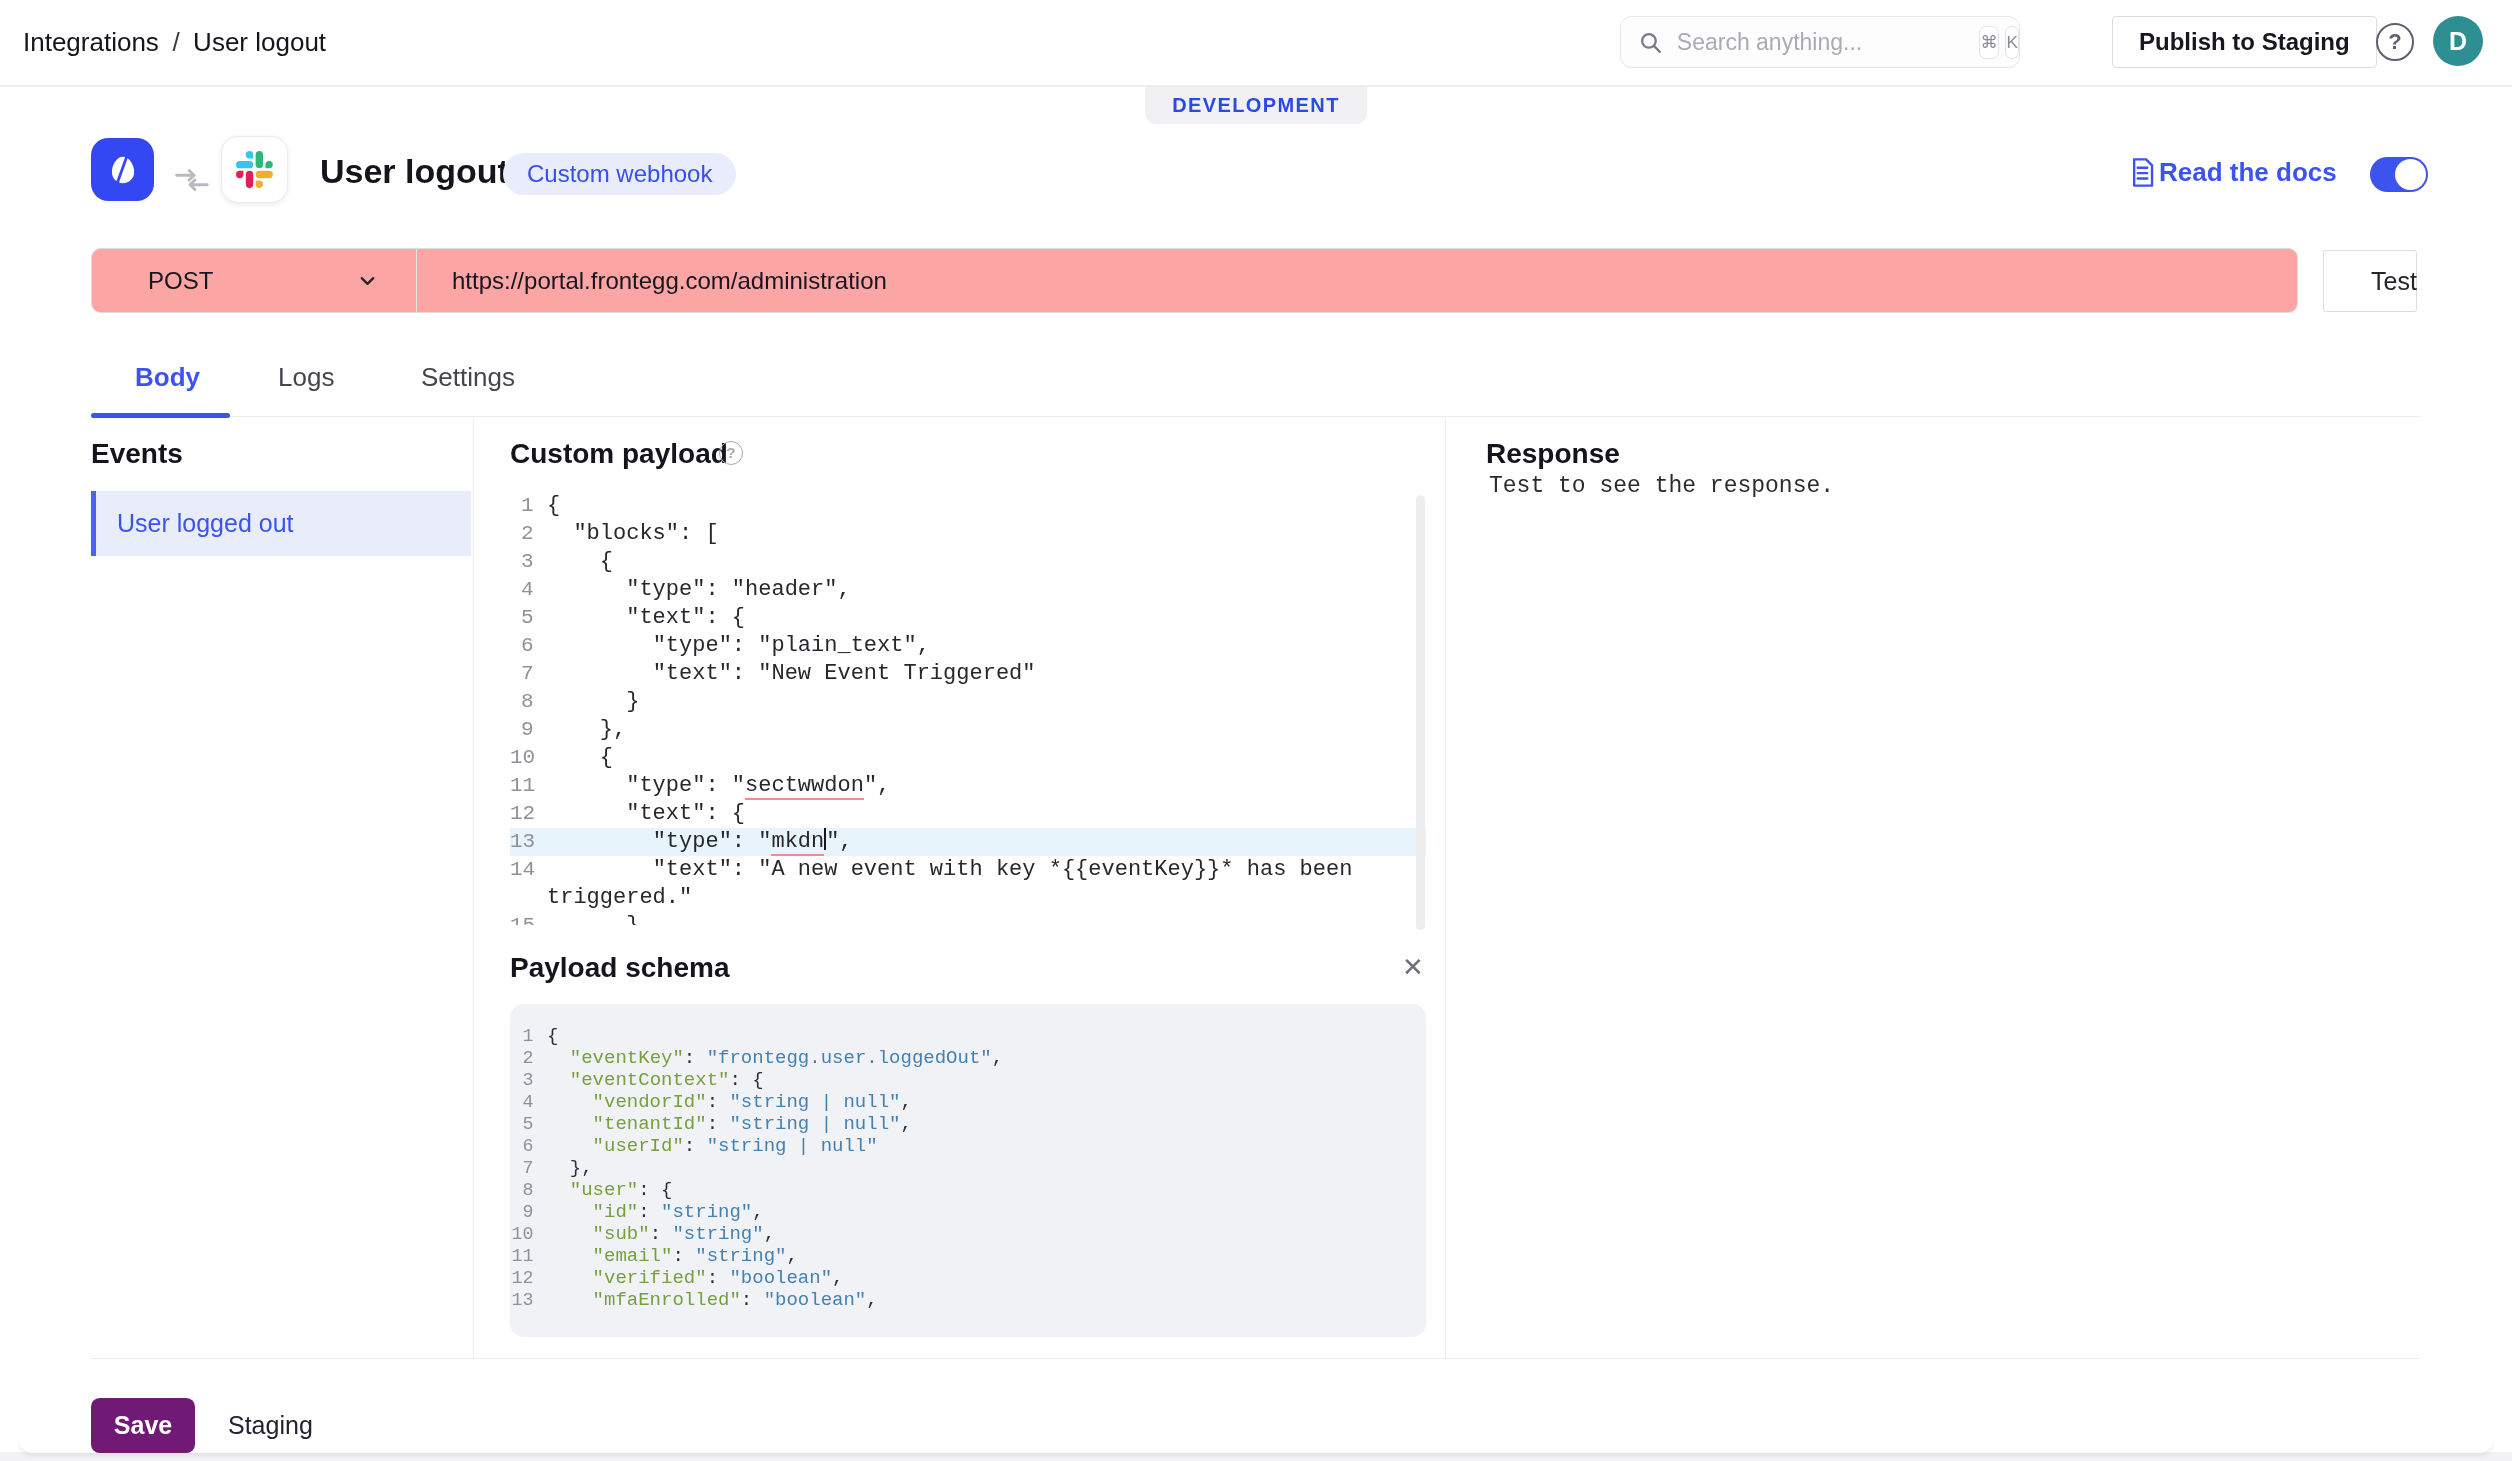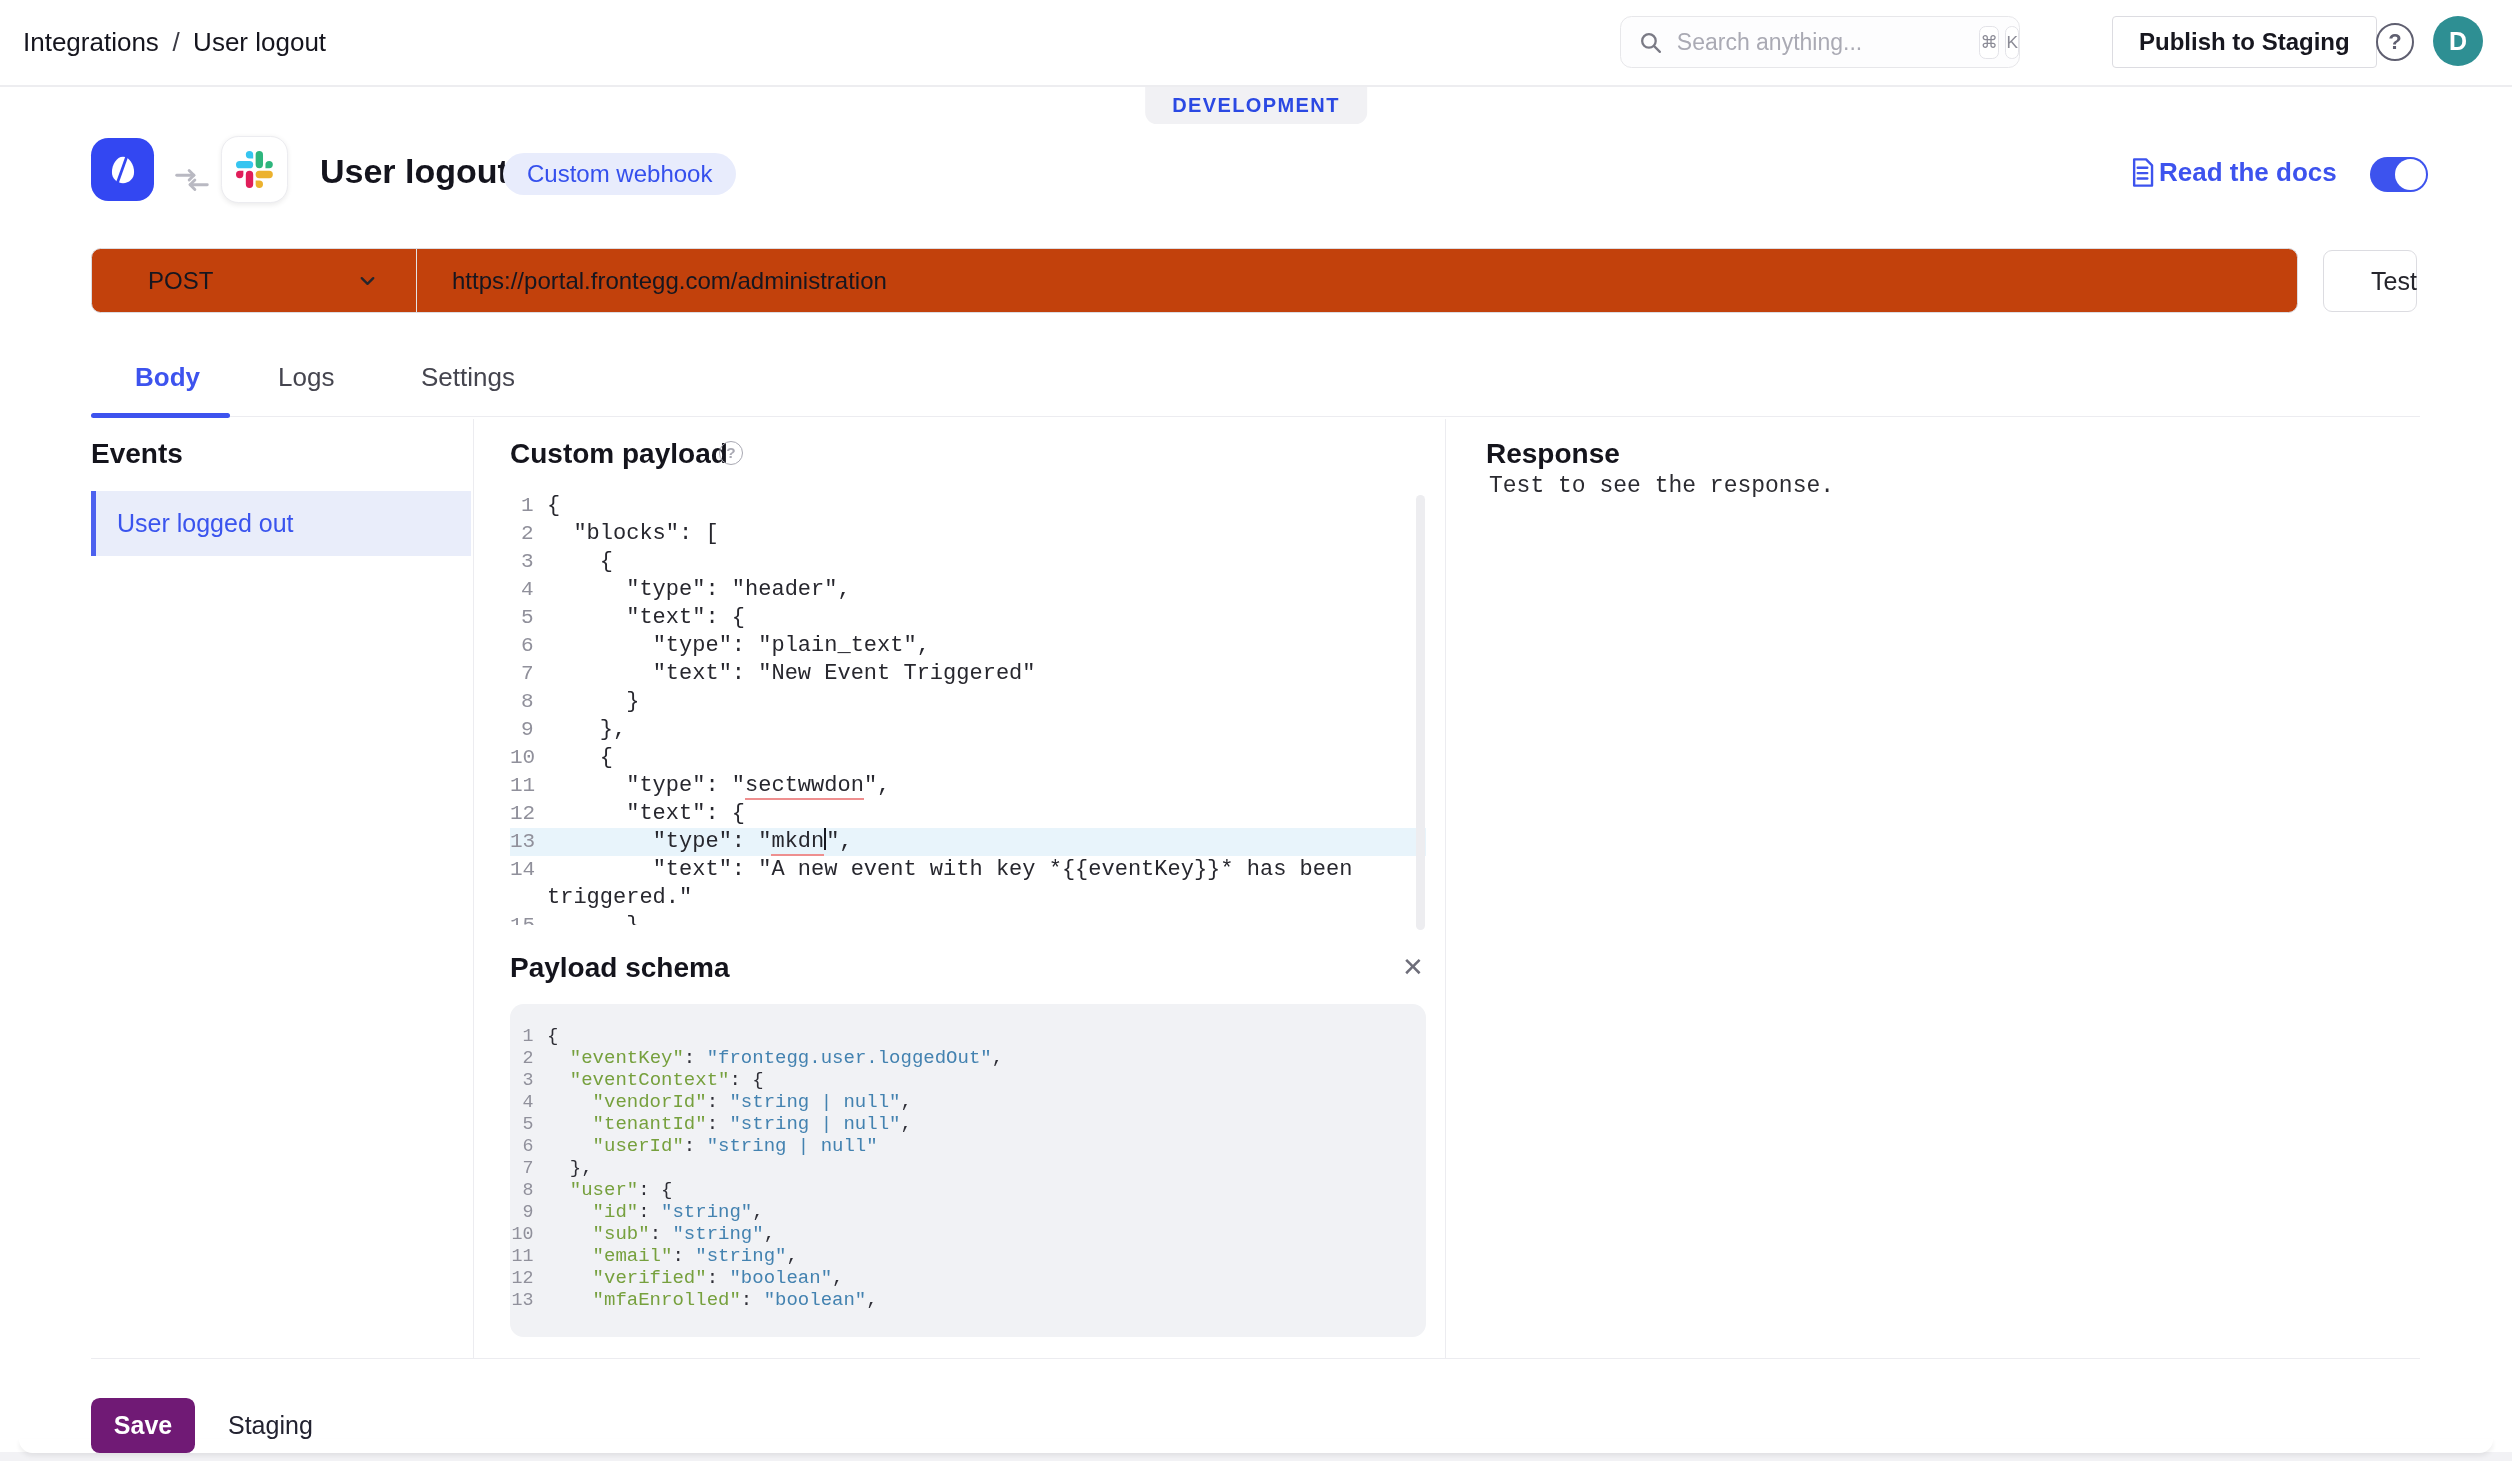--- a/index.html
+++ b/index.html
@@ -39,24 +39,24 @@
   .app-tile{position:absolute;left:91px;top:138px;width:63px;height:63px;border-radius:17.3px;background:#3347f2;display:flex;align-items:center;justify-content:center;}
   .arrows{position:absolute;left:171px;top:159px;}
   .slack-tile{position:absolute;left:221px;top:136px;width:67px;height:67px;border-radius:17.3px;background:#fff;border:1px solid #ececf0;box-shadow:0 1.9px 5.8px rgba(0,0,0,.08);display:flex;align-items:center;justify-content:center;}
   .page-title{position:absolute;left:320px;top:152px;font-size:34px;font-weight:600;color:#14141d;}
   .type-pill{position:absolute;left:503px;top:153px;height:42px;padding:0 24px;background:#e8ecfc;border-radius:21px;display:flex;align-items:center;font-size:24px;font-weight:500;color:#3550ed;}
   .docs-link{position:absolute;left:2128px;top:157px;display:flex;align-items:center;gap:2px;font-size:26px;font-weight:600;color:var(--accent);cursor:pointer;}
   .toggle{position:absolute;left:2370px;top:157px;width:58px;height:35px;border-radius:17.3px;background:var(--accent);}
   .toggle .knob{position:absolute;right:1.9px;top:1.9px;width:31px;height:31px;border-radius:50%;background:#fff;}
 
   
-  .req-row{position:absolute;left:91px;top:248px;width:2207px;height:65px;border:1.4px solid #dcdce1;border-radius:9.6px;display:flex;align-items:stretch;background:#c2410c;}
+  .req-row{position:absolute;left:91px;top:248px;width:2207px;height:65px;border:1.4px solid #dcdce1;border-radius:9.6px;display:flex;align-items:stretch;background:#fca5a5;}
   .method-select{width:325px;border-right:1.4px solid #e3e3e7;display:flex;align-items:center;padding:0 37px 0 56px;font-size:24px;font-weight:500;color:#16161f;justify-content:space-between;cursor:pointer;}
   .url-input{flex:1;border:none;outline:none;font-size:24px;color:#16161f;padding:0 19px 0 35px;font-family:"Liberation Sans",sans-serif;background:transparent;border-radius:9.6px;}
-  .test-btn{position:absolute;left:2323px;top:250px;width:94px;height:62px;border:1.4px solid #dcdce1;border-radius:9px;background:#fff;font-size:25px;font-weight:500;color:#25252c;display:flex;align-items:center;justify-content:center;cursor:pointer;padding-left:48px;}
+  .test-btn{position:absolute;left:2323px;top:250px;width:94px;height:62px;border:1.4px solid #dcdce1;border-radius:3px;background:#fff;font-size:25px;font-weight:500;color:#25252c;display:flex;align-items:center;justify-content:center;cursor:pointer;padding-left:48px;}
 
   
   .tab{position:absolute;top:362px;font-size:26px;cursor:pointer;}
   .tab.active{color:var(--accent);font-weight:600;}
   .tab.inactive{color:#45454f;font-weight:500;}
   .tab-underline{position:absolute;left:91px;top:413px;width:139px;height:4.8px;border-radius:2.9px;background:var(--accent);z-index:2;}
   .tabs-line{position:absolute;left:91px;top:416px;width:2329px;height:1.4px;background:#ececf0;}
 
   .vdiv{position:absolute;width:1.4px;background:#ececf0;top:419px;height:939px;}
   .panel-heading{position:absolute;top:438px;font-size:28px;font-weight:700;color:#14141c;}

